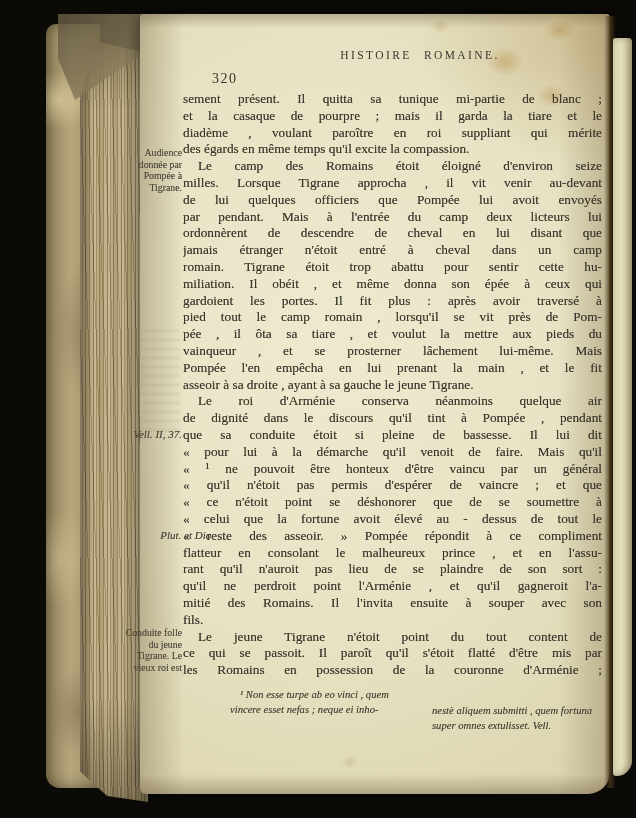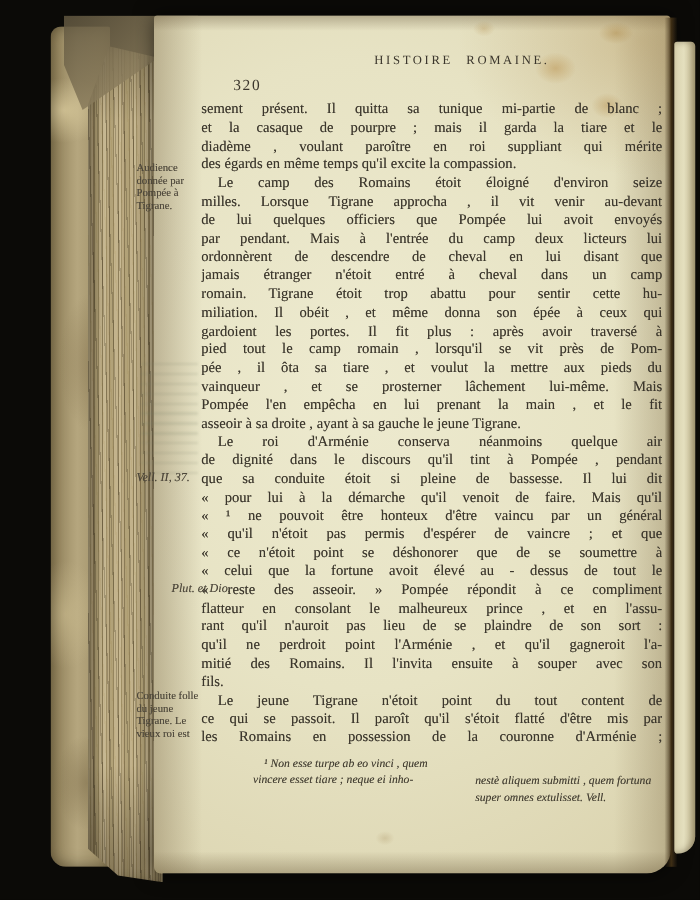--- a/index.html
+++ b/index.html
@@ -87,21 +87,21 @@
   .para{display:block;}
   .bl{
     height:16.8px;line-height:16.8px;font-size:13.3px;
     text-align:justify;text-align-last:justify;overflow:hidden;
     text-shadow:0 0 .5px rgba(59,54,44,.55);
   }
   .para-indent > .bl:first-child{text-indent:15px;}
   .para-end > .bl:last-child{text-align-last:left;}
   .mn{
     position:absolute;left:124px;width:58px;
-    font-size:9.8px;line-height:11.6px;text-align:left;color:#4c463a;
+    font-size:9.8px;line-height:11.6px;text-align:right;color:#4c463a;
     text-shadow:0 0 .4px rgba(76,70,58,.5);
   }
   .mn.it{font-style:italic;font-size:11px;}
   .mn0{top:147px;}
   .mn1{top:429px;}
   .mn2{top:530px;margin-left:32px;}
   .mn3{top:627px;}
   .fncol{
     position:absolute;top:688px;font-style:italic;font-size:10.6px;color:#413c30;
     text-shadow:0 0 .4px rgba(65,60,48,.45);
@@ -175,21 +175,21 @@
     </div>
 </div>
 
 <div class="mn mn0">Audience donnée par Pompée à Tigrane.</div>
 <div class="mn mn1 it">Vell. II, 37.</div>
 <div class="mn mn2 it">Plut. et Dio.</div>
 <div class="mn mn3">Conduite folle du jeune Tigrane. Le vieux roi est</div>
 
 <div class="fncol fn1">
     <div class="fl">¹ Non esse turpe ab eo vinci , quem</div>
-    <div class="fl">vincere esset tiare ; neque ei inho-</div>
+    <div class="fl">vincere esset nefas ; neque ei inho-</div>
   </div>
 <div class="fncol fn2">
     <div class="fl">nestè aliquem submitti , quem fortuna</div>
     <div class="fl">super omnes extulisset. Vell.</div>
   </div>
 
 <div class="gutter"></div>
 <div class="next-page"></div>
 
 </body></html>

